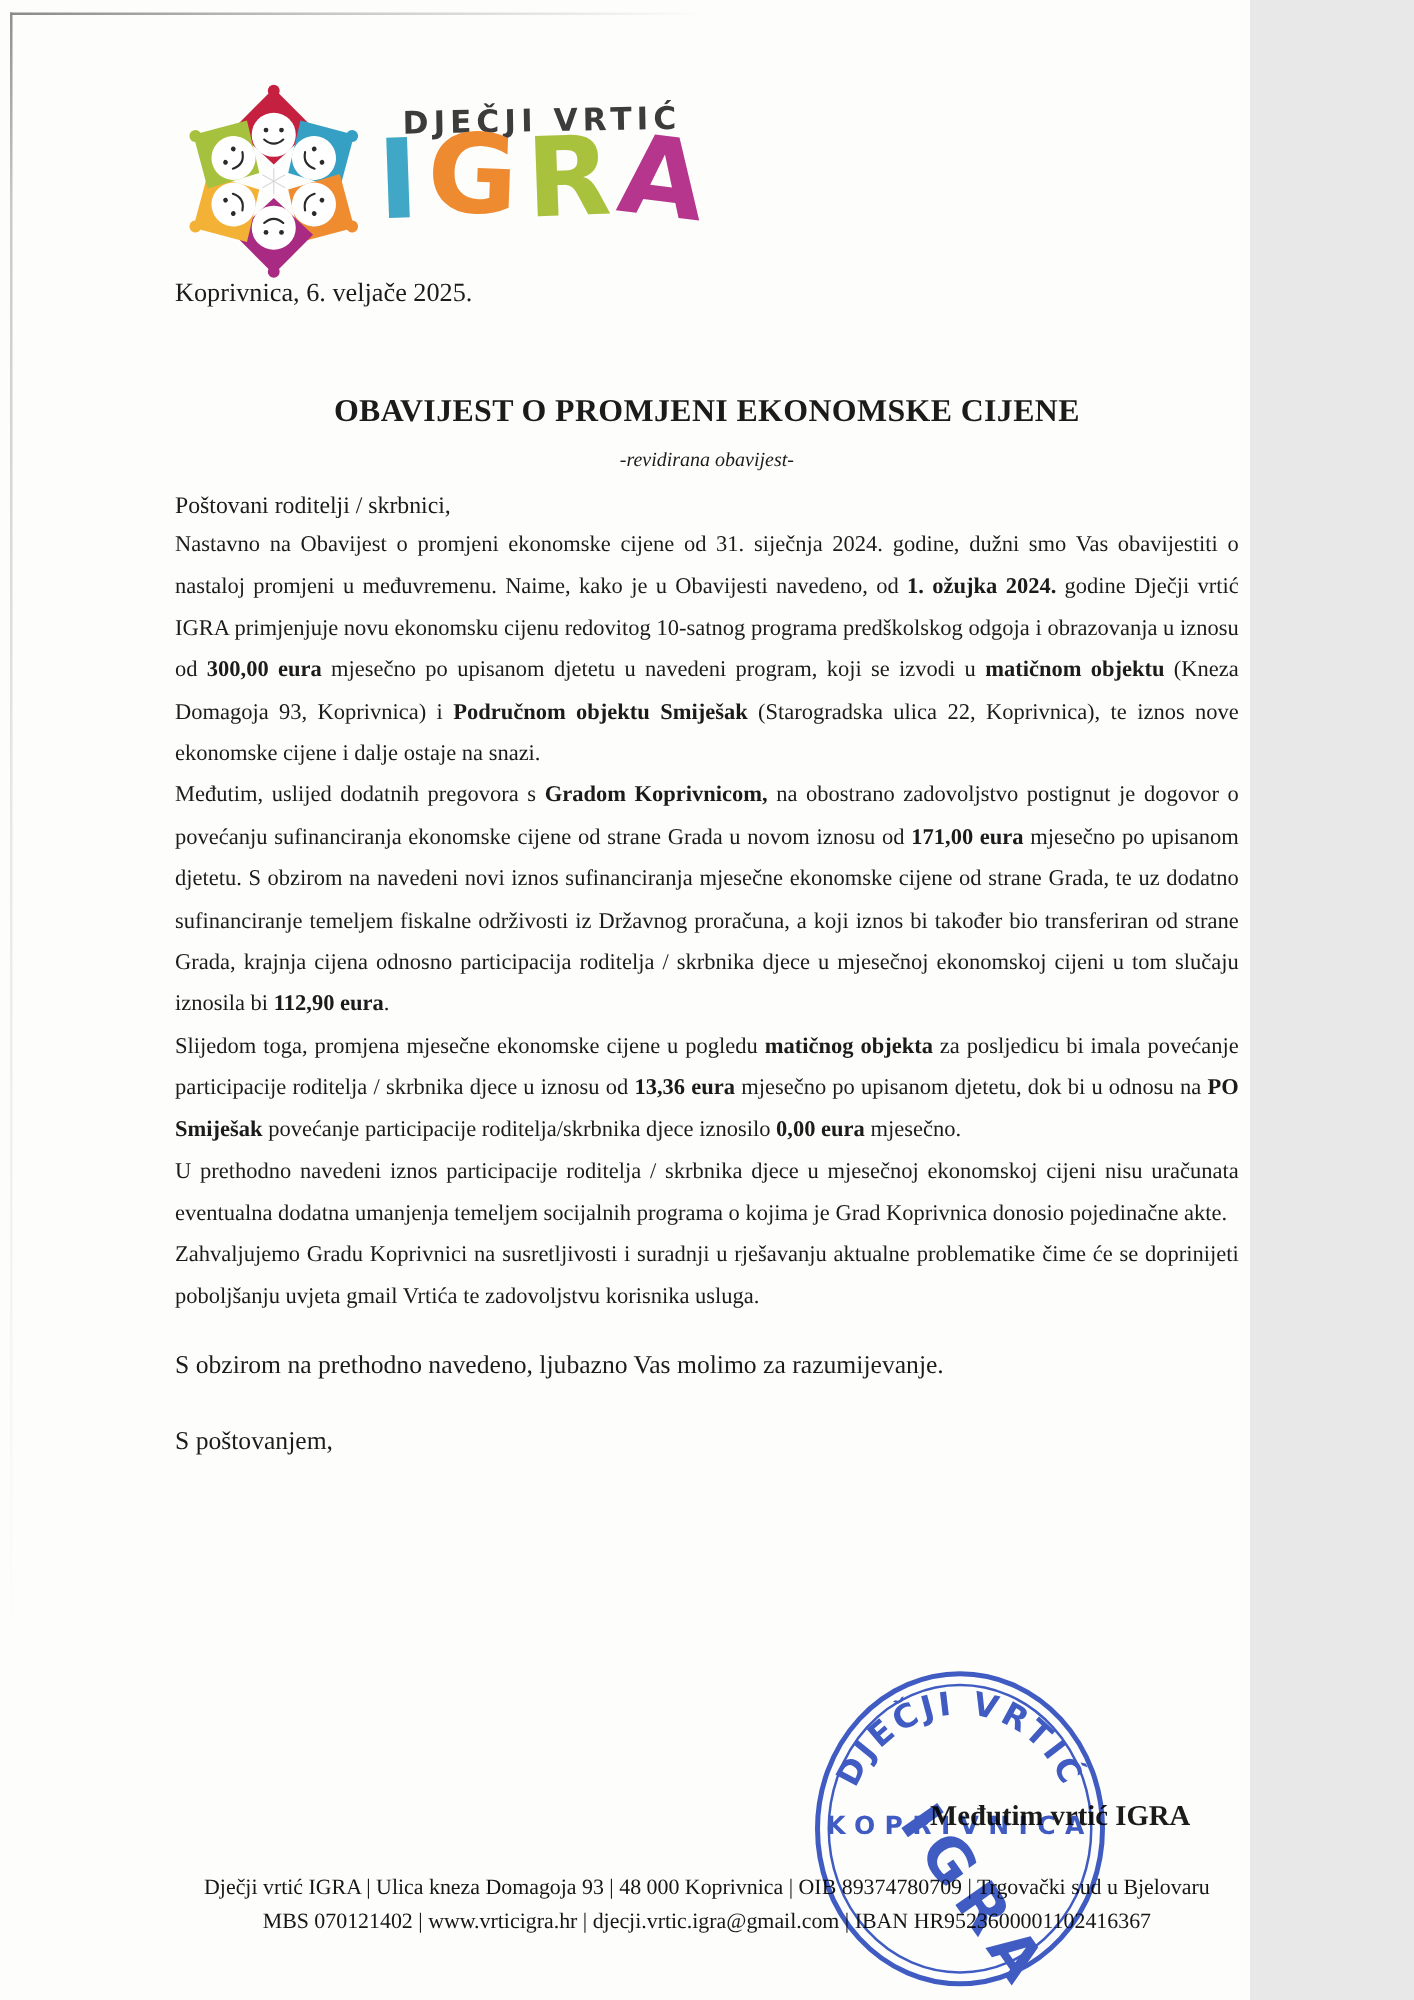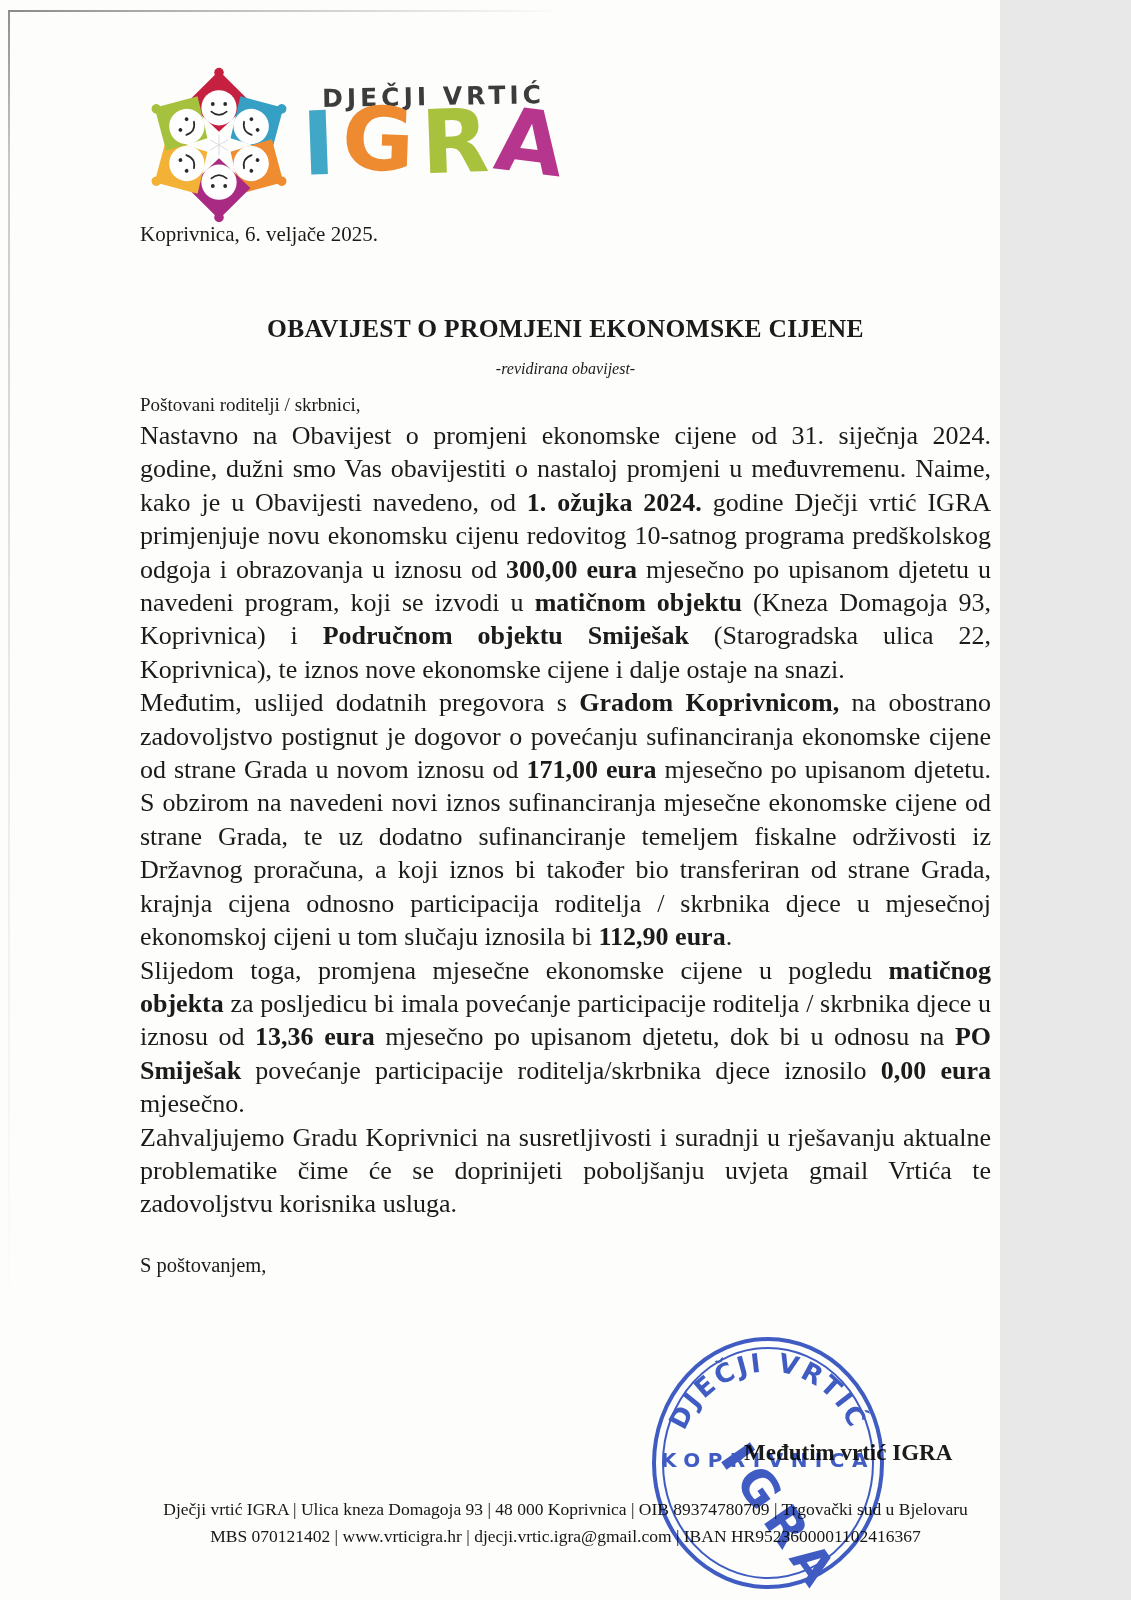--- a/index.html
+++ b/index.html
@@ -35,21 +35,21 @@
   .wordmark span:nth-child(2){transform:rotate(2deg);}
   .wordmark span:nth-child(3){transform:rotate(-2deg) translateY(2px);}
   .wordmark span:nth-child(4){transform:rotate(7deg) translateY(3px);}
 
   
   .col{position:absolute;left:140px;top:220px;width:851px;}
   .date{font-size:21px;line-height:28px;}
   .title{margin-top:64px;text-align:center;font-weight:bold;font-size:25.5px;line-height:33px;letter-spacing:.3px;}
   .subtitle{margin-top:8px;text-align:center;font-style:italic;font-size:16px;line-height:31px;}
   .salutation{margin-top:6px;font-size:19px;line-height:29px;}
-  p.body{margin:0;text-align:justify;font-size:26px;line-height:33.4px;}
+  p.body{margin:0;text-align:justify;font-size:18px;line-height:33.4px;}
   p.body .b{font-weight:bold;}
   .mt1{margin-top:34px;}
   .mt2{margin-top:25px;}
   .mt3{margin-top:12px;}
   .mt4{margin-top:16px;}
   .mt5{margin-top:16px;}
   .closing{margin-top:22px;font-size:20.5px;line-height:33.4px;}
   .regards{margin-top:28px;font-size:20.5px;line-height:33.4px;}
 
   .signature-name{
@@ -105,22 +105,24 @@
 
   <div class="col">
     <div class="date">Koprivnica, 6. veljače 2025.</div>
     <div class="title">OBAVIJEST O PROMJENI EKONOMSKE CIJENE</div>
     <div class="subtitle">-revidirana obavijest-</div>
     <div class="salutation">Poštovani roditelji / skrbnici,</div>
 
     <p class="body mt1"><span>Nastavno na Obavijest o promjeni ekonomske cijene od 31. siječnja 2024. godine, dužni smo Vas obavijestiti o nastaloj promjeni u međuvremenu. Naime, kako je u Obavijesti navedeno, od </span><span class="b">1. ožujka 2024.</span><span> godine Dječji vrtić IGRA primjenjuje novu ekonomsku cijenu redovitog 10-satnog programa predškolskog odgoja i obrazovanja u iznosu od </span><span class="b">300,00 eura</span><span> mjesečno po upisanom djetetu u navedeni program, koji se izvodi u </span><span class="b">matičnom objektu</span><span> (Kneza Domagoja 93, Koprivnica) i </span><span class="b">Područnom objektu Smiješak</span><span> (Starogradska ulica 22, Koprivnica), te iznos nove ekonomske cijene i dalje ostaje na snazi.</span></p>
     <p class="body mt2"><span>Međutim, uslijed dodatnih pregovora s </span><span class="b">Gradom Koprivnicom,</span><span> na obostrano zadovoljstvo postignut je dogovor o povećanju sufinanciranja ekonomske cijene od strane Grada u novom iznosu od </span><span class="b">171,00 eura</span><span> mjesečno po upisanom djetetu. S obzirom na navedeni novi iznos sufinanciranja mjesečne ekonomske cijene od strane Grada, te uz dodatno sufinanciranje temeljem fiskalne održivosti iz Državnog proračuna, a koji iznos bi također bio transferiran od strane Grada, krajnja cijena odnosno participacija roditelja / skrbnika djece u mjesečnoj ekonomskoj cijeni u tom slučaju iznosila bi </span><span class="b">112,90 eura</span><span>.</span></p>
     <p class="body mt3"><span>Slijedom toga, promjena mjesečne ekonomske cijene u pogledu </span><span class="b">matičnog objekta</span><span> za posljedicu bi imala povećanje participacije roditelja / skrbnika djece u iznosu od </span><span class="b">13,36 eura</span><span> mjesečno po upisanom djetetu, dok bi u odnosu na </span><span class="b">PO Smiješak</span><span> povećanje participacije roditelja/skrbnika djece iznosilo </span><span class="b">0,00 eura</span><span> mjesečno.</span></p>
+    <p class="body mt4"><span>U prethodno navedeni iznos participacije roditelja / skrbnika djece u mjesečnoj ekonomskoj cijeni nisu uračunata eventualna dodatna umanjenja temeljem socijalnih programa o kojima je Grad Koprivnica donosio pojedinačne akte.</span></p>
     <p class="body mt5"><span>Zahvaljujemo Gradu Koprivnici na susretljivosti i suradnji u rješavanju aktualne problematike čime će se doprinijeti poboljšanju uvjeta gmail Vrtića te zadovoljstvu korisnika usluga.</span></p>
 
+    <div class="closing">S obzirom na prethodno navedeno, ljubazno Vas molimo za razumijevanje.</div>
     <div class="regards">S poštovanjem,</div>
   </div>
 
   <div class="signature-name">Međutim vrtić IGRA</div>
 
   <div class="footer">
     <div>Dječji vrtić IGRA | Ulica kneza Domagoja 93 | 48 000 Koprivnica | OIB 89374780709 | Trgovački sud u Bjelovaru</div>
     <div>MBS 070121402 | www.vrticigra.hr | djecji.vrtic.igra@gmail.com | IBAN HR9523600001102416367</div>
   </div>
 

